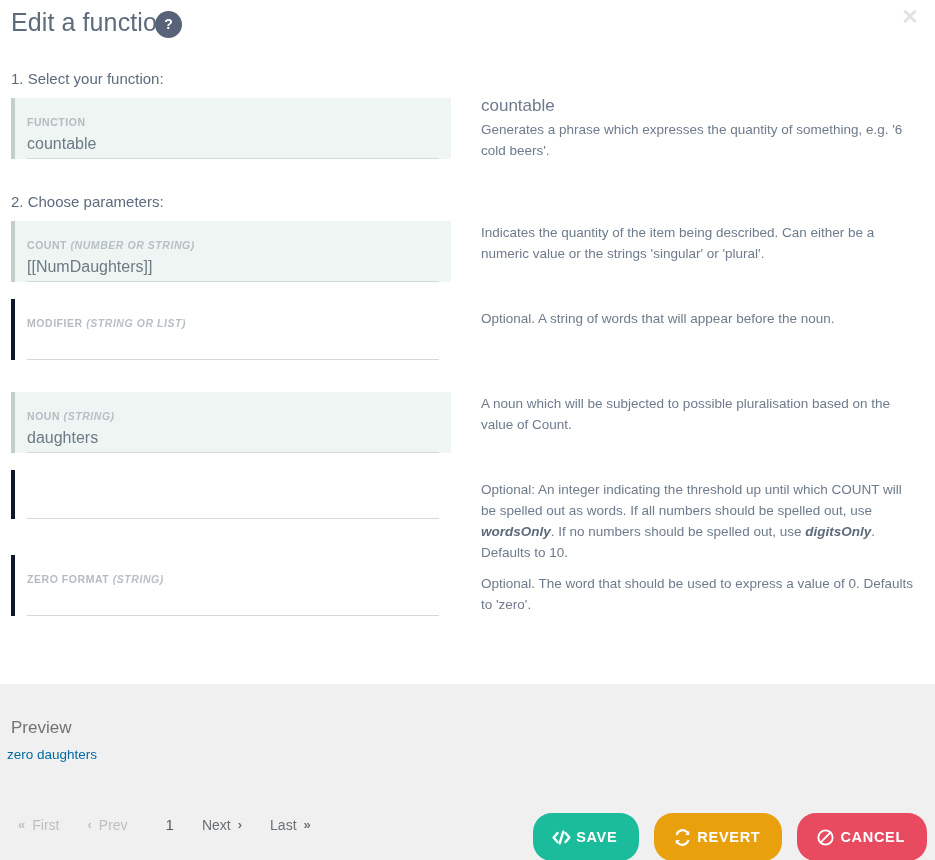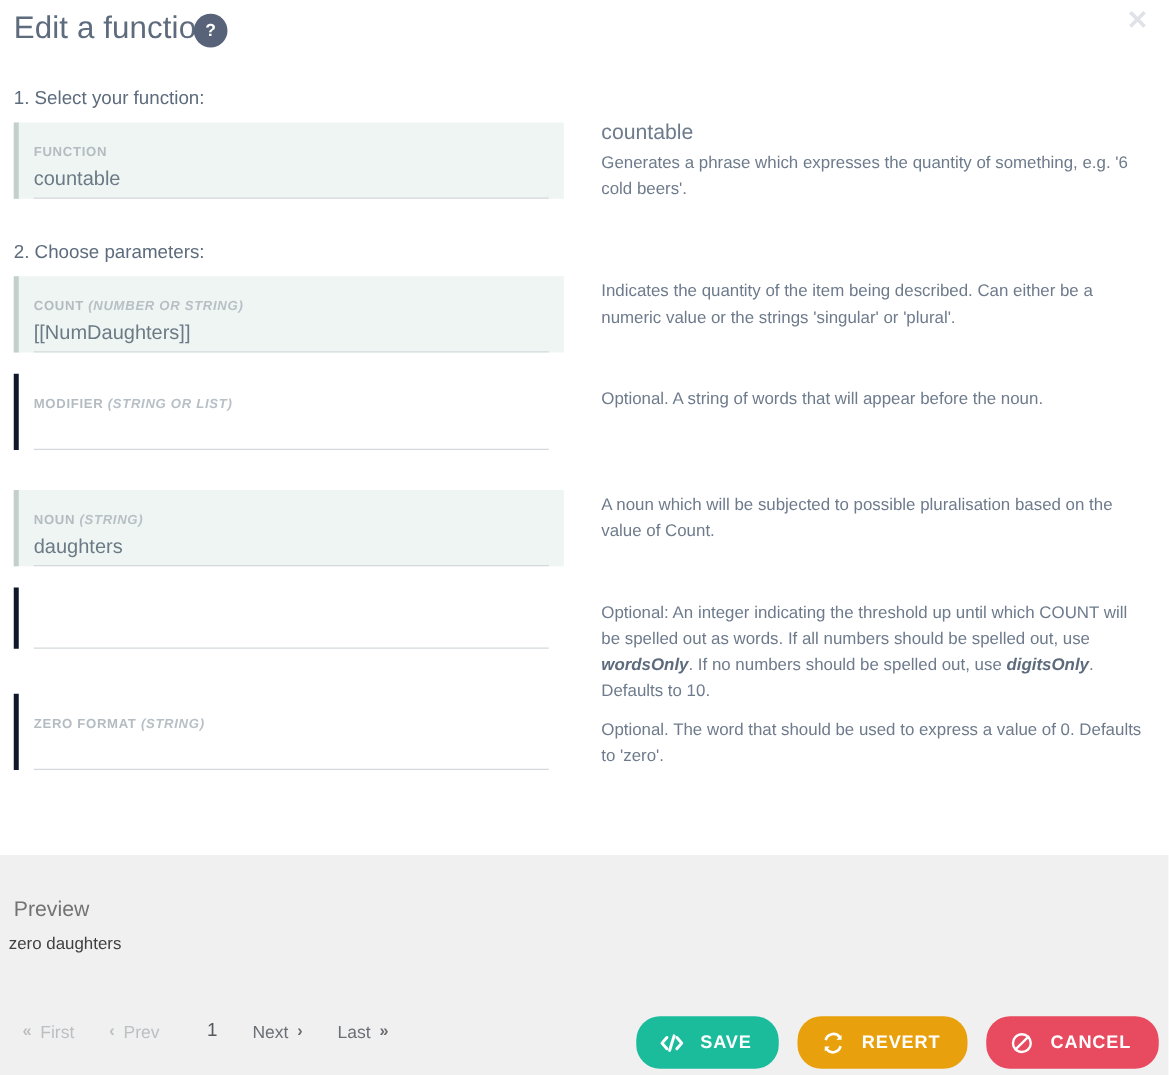--- a/index.html
+++ b/index.html
@@ -136,21 +136,21 @@
     position: absolute;
     left: 11px; top: 34px;
     font-size: 17px;
     color: #737373;
     font-weight: 400;
   }
   .preview-value {
     position: absolute;
     left: 7px; top: 63px;
     font-size: 13.5px;
-    color: #404040;
+    color: #0369a1;
   }
 
   
   .pager {
     position: absolute;
     left: 18px; top: 132px;
     display: flex;
     align-items: center;
     font-size: 14px;
   }
@@ -177,22 +177,22 @@
   .actions {
     position: absolute;
     right: 8px; top: 129px;
     display: flex;
     align-items: center;
     gap: 15px;
   }
   .btn {
     display: flex;
     align-items: center;
-    gap: 13px;
-    height: 42px;
+    gap: 5px;
+    height: 48px;
     padding: 0 22px 0 19px;
     border: none;
     border-radius: 19px;
     color: #ffffff;
     font-size: 14.5px;
     font-weight: 700;
     letter-spacing: 0.7px;
     font-family: "Liberation Sans", sans-serif;
     cursor: pointer;
   }

